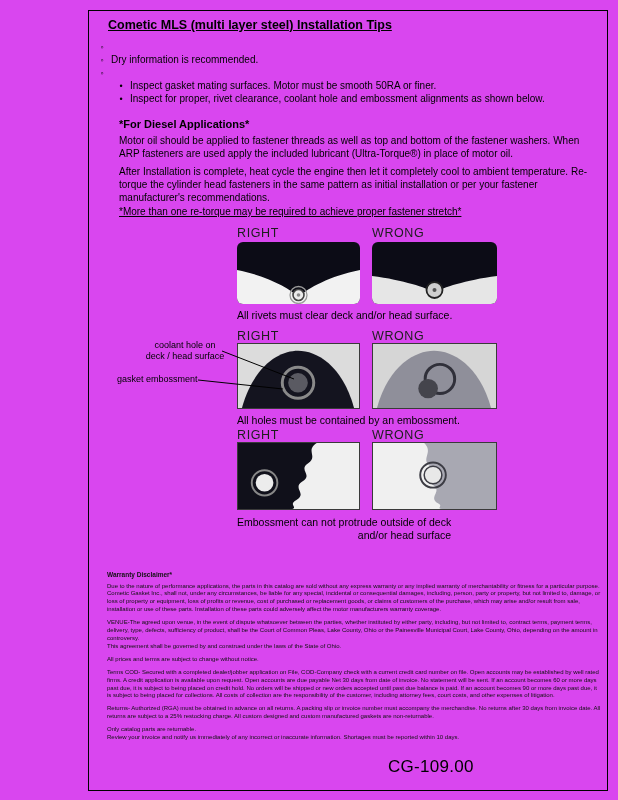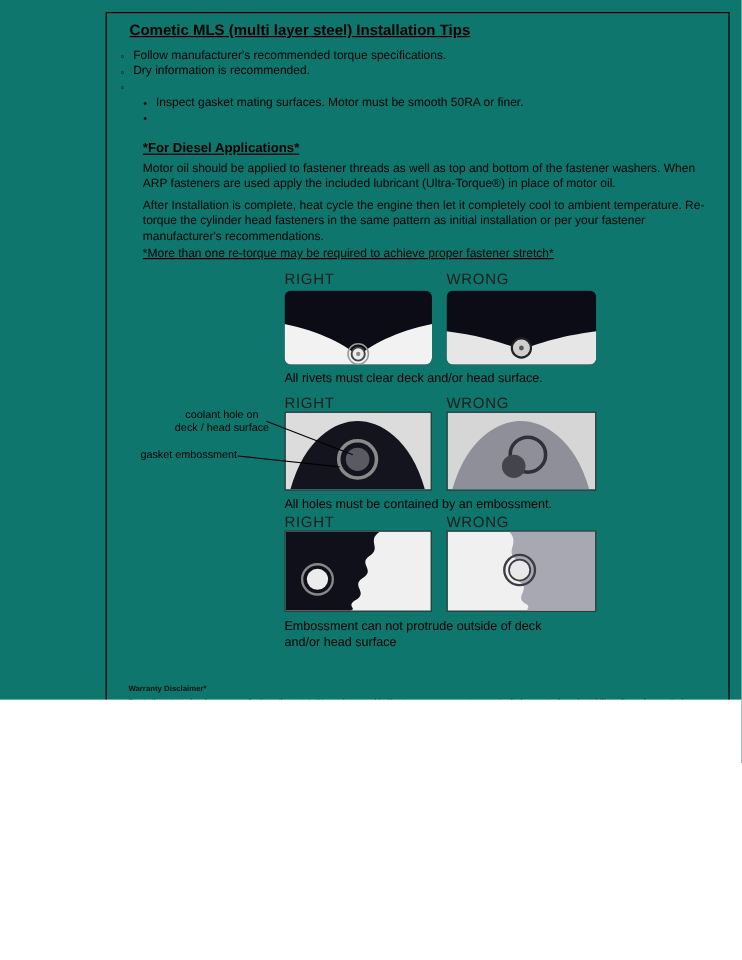--- a/index.html
+++ b/index.html
@@ -1,74 +1,74 @@
 <!DOCTYPE html>
 <html><head>
 <meta charset="utf-8">
 <style>
   * { box-sizing: border-box; }
   html,body { margin:0; padding:0; }
   body {
     width:618px; height:800px; background:#ffffff;
     font-family:"Liberation Sans", sans-serif; color:#000;
   }
-  .page { position:relative; width:618px; height:583px; background:#0f766e; overflow:hidden; }
+  .page { position:relative; width:618px; height:800px; background:#d946ef; overflow:hidden; }
   .frame { position:absolute; left:88px; top:10px; width:520px; height:781px; border:1.5px solid #000; }
 
   .title { position:absolute; left:108px; top:18px; margin:0; font-size:12.5px; font-weight:bold; text-decoration:underline; }
 
   .bullet-line { position:absolute; font-size:10px; display:flex; gap:5px; width:486px; }
   .bullet-line .b { width:8px; text-align:center; flex:0 0 auto; font-size:9px; line-height:12px; }
   .bullet-line .t { line-height:12px; }
 
-  .diesel-heading { position:absolute; left:119px; top:118px; font-size:11px; font-weight:bold;text-decoration:underline; }
+  .diesel-heading { position:absolute; left:119px; top:118px; font-size:11px; font-weight:bold; }
   .para { position:absolute; left:119px; width:480px; margin:0; font-size:10px; line-height:1.32; }
   .note { position:absolute; left:119px; top:206px; font-size:10px;text-decoration:underline; }
 
   .dlabel { position:absolute; font-size:12.5px; color:#1d1d1d; text-align:left; letter-spacing:0.6px; }
   .diagram { position:absolute; overflow:hidden; }
   .diagram svg { display:block; width:100%; height:100%; }
   .rounded { border-radius:6px; }
   .bordered { border:1px solid #3a3a3a; }
-  .caption { position:absolute; font-size:10.5px; white-space:pre-line; line-height:1.25; }
+  .caption { position:absolute; font-size:10.5px; white-space:pre-line; line-height:1.25;text-align:right; }
 
   .annotation { position:absolute; font-size:9px; white-space:pre-line; line-height:1.25; color:#000;text-align:center; }
   .leader-lines { position:absolute; left:0; top:0; pointer-events:none; }
 
   .legal { position:absolute; left:107px; top:571px; width:494px; font-size:6px; line-height:1.32; color:#111; }
   .legal .lh { font-size:6.5px; font-weight:bold; margin:0 0 3px 0; }
   .legal p { margin:0 0 5px 0; white-space:pre-line; }
 
   .page-code { position:absolute; left:388px; top:757px; font-size:17px; letter-spacing:0.3px; }
 </style>
 </head>
 <body>
 
 <div class="page">
   <div class="frame"></div>
 
   <h1 class="title">Cometic MLS (multi layer steel) Installation Tips</h1>
 
   <div class="bullet-line" style="left:98px;top:41px">
     <span class="b">◦</span>
-    <span class="t">Follow manufacturer's recommended torque specifications.</span>
   </div>
   <div class="bullet-line" style="left:98px;top:54px">
     <span class="b">◦</span>
     <span class="t">Dry information is recommended.</span>
   </div>
   <div class="bullet-line" style="left:98px;top:67px">
     <span class="b">◦</span>
   </div>
   <div class="bullet-line" style="left:117px;top:80px">
     <span class="b">•</span>
     <span class="t">Inspect gasket mating surfaces.  Motor must be smooth 50RA or finer.</span>
   </div>
   <div class="bullet-line" style="left:117px;top:93px">
     <span class="b">•</span>
+    <span class="t">Inspect for proper, rivet clearance, coolant hole and embossment alignments as shown below.</span>
   </div>
 
   <div class="diesel-heading">*For Diesel Applications*</div>
   <p class="para" style="top:134px">Motor oil should be applied to fastener threads as well as top and bottom of the fastener washers. When ARP fasteners are used apply the included lubricant (Ultra-Torque®) in place of motor oil.</p>
   <p class="para" style="top:165px">After Installation is complete, heat cycle the engine then let it completely cool to ambient temperature. Re-torque the cylinder head fasteners in the same pattern as initial installation or per your fastener manufacturer's recommendations.</p>
   <div class="note">*More than one re-torque may be required to achieve proper fastener stretch*</div>
 
   <div class="dlabel" style="left:237px;top:226px;width:123px">RIGHT</div>
   <div class="dlabel" style="left:372px;top:226px;width:125px">WRONG</div>
 

